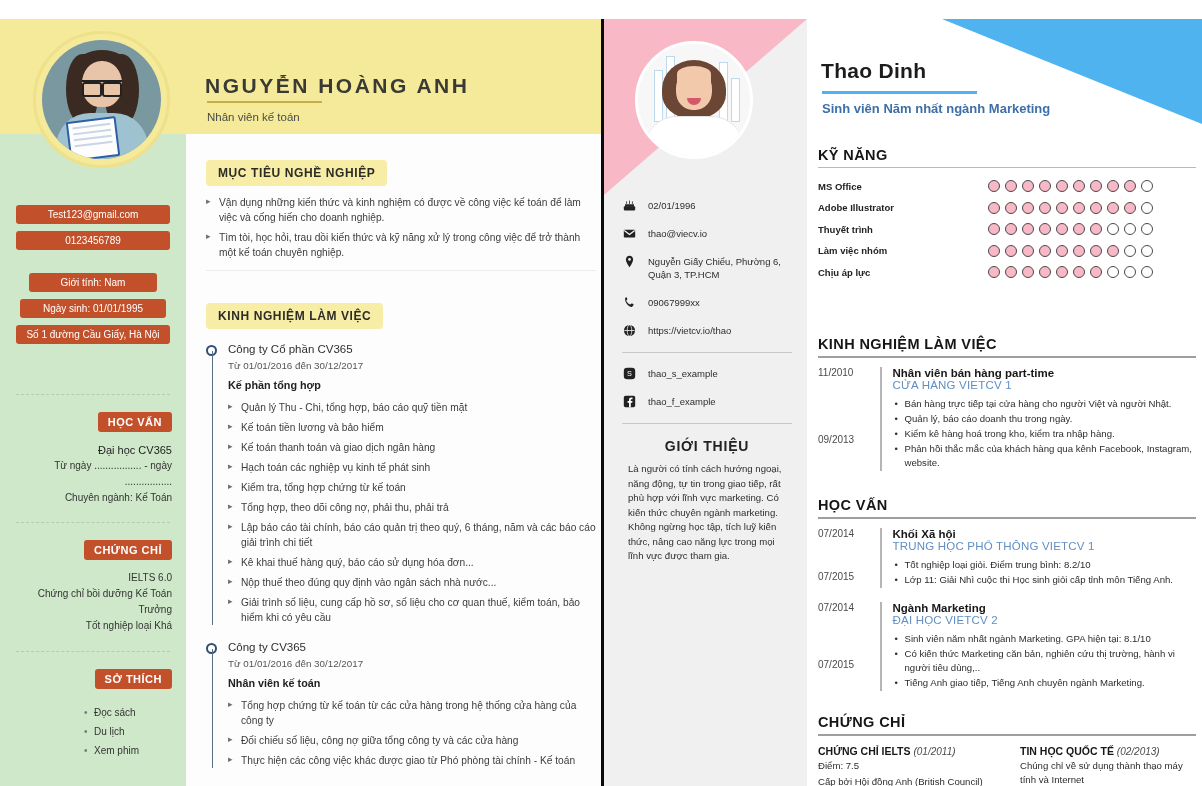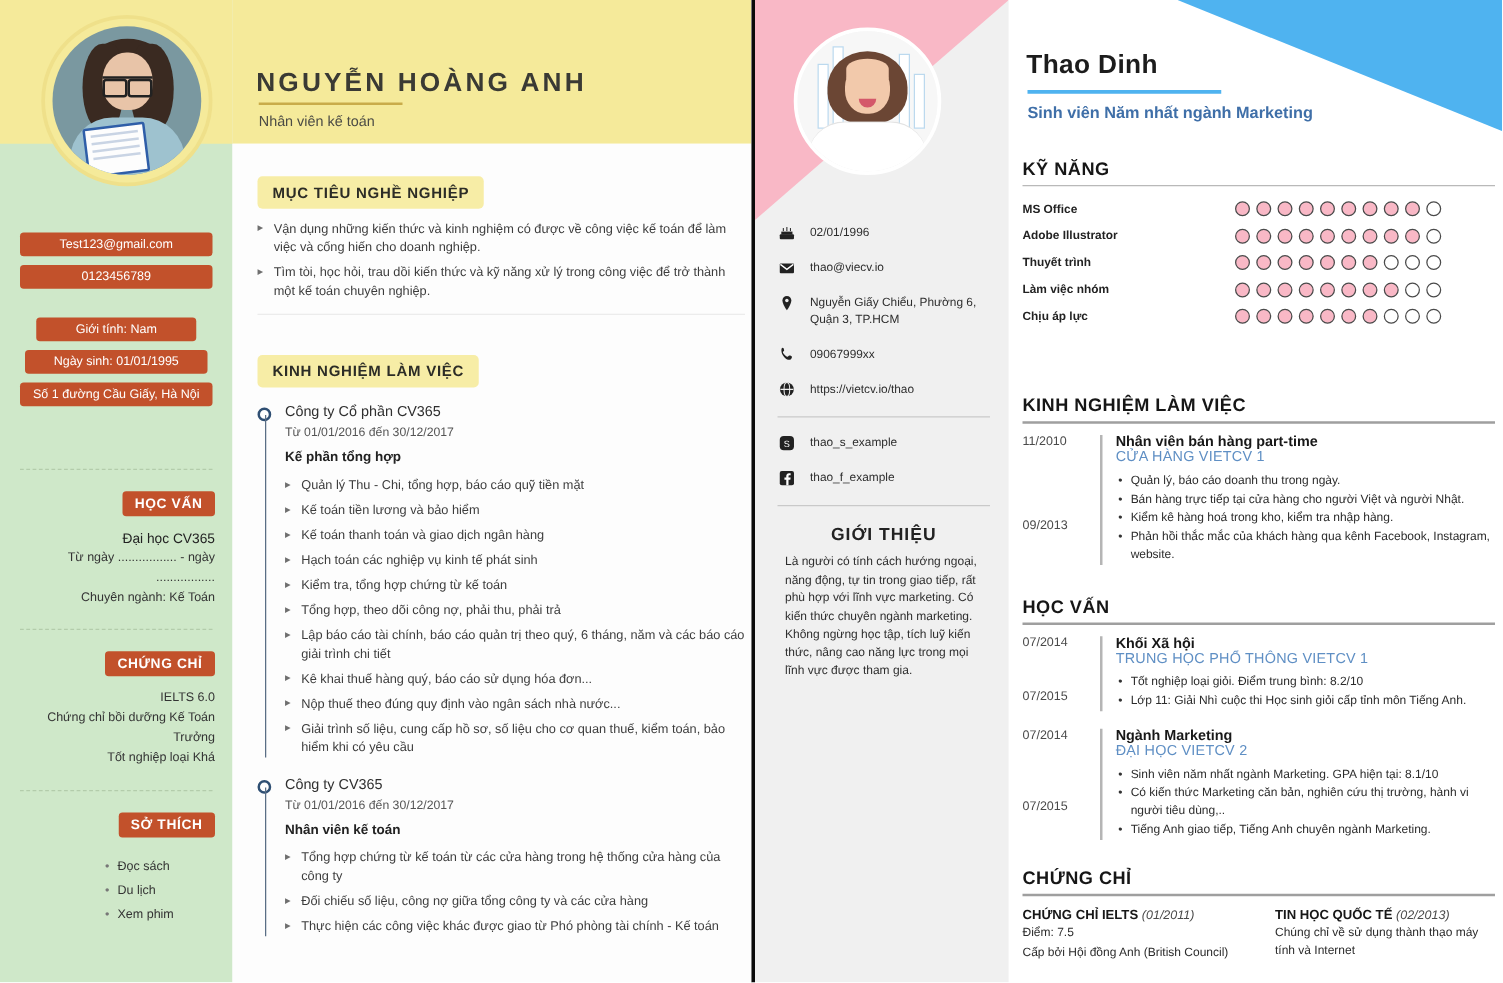--- a/index.html
+++ b/index.html
@@ -1,21 +1,21 @@
 <!DOCTYPE html>
 <html><head>
 <meta charset="utf-8">
 <style>
   * { box-sizing: border-box; margin: 0; padding: 0; }
   html, body {
     width: 1202px; height: 786px;
     font-family: "Liberation Sans", sans-serif;
     background: #ffffff; overflow: hidden;
   }
-  .stage { position: relative; width: 1202px; height: 734px; display: flex; }
+  .stage { position: relative; width: 1202px; height: 734px; display: flex; margin-top: 19px; }
 
   
   .cv1 { position: relative; width: 601px; height: 786px; background:#ffffff; overflow:hidden; }
   .cv1-left { position:absolute; left:0; top:0; width:186px; height:786px; background:#cfe8c9; }
   .cv1-left-top { position:absolute; left:0; top:0; width:186px; height:115px; background:#f5ea9a; }
   .cv1-right-top { position:absolute; left:186px; top:0; width:415px; height:115px; background:#f5ea9a; }
   .cv1-right { position:absolute; left:186px; top:115px; width:415px; height:671px; background:#fdfdfd; }
 
   .photo-ring {
     position:absolute; left:33px; top:12px; width:137px; height:137px;
@@ -452,22 +452,22 @@
         <div class="entry">
           <div class="e-dates">
             <div>11/2010</div>
             <div style="margin-top:56px">09/2013</div>
           </div>
           <div class="e-bar"></div>
           <div class="e-body">
             <div class="e-role">Nhân viên bán hàng part-time</div>
             <div class="e-org">CỬA HÀNG VIETCV 1</div>
             <ul class="e-list">
+              <li>Bán hàng trực tiếp tại cửa hàng cho người Việt và người Nhật.</li>
               <li>Quản lý, báo cáo doanh thu trong ngày.</li>
-              <li>Bán hàng trực tiếp tại cửa hàng cho người Việt và người Nhật.</li>
               <li>Kiểm kê hàng hoá trong kho, kiểm tra nhập hàng.</li>
               <li>Phản hồi thắc mắc của khách hàng qua kênh Facebook, Instagram, website.</li>
             </ul>
           </div>
         </div>
       </div>
 
       <div class="sec2" style="top:478px">
         <div class="sec2-h">HỌC VẤN</div>
 

